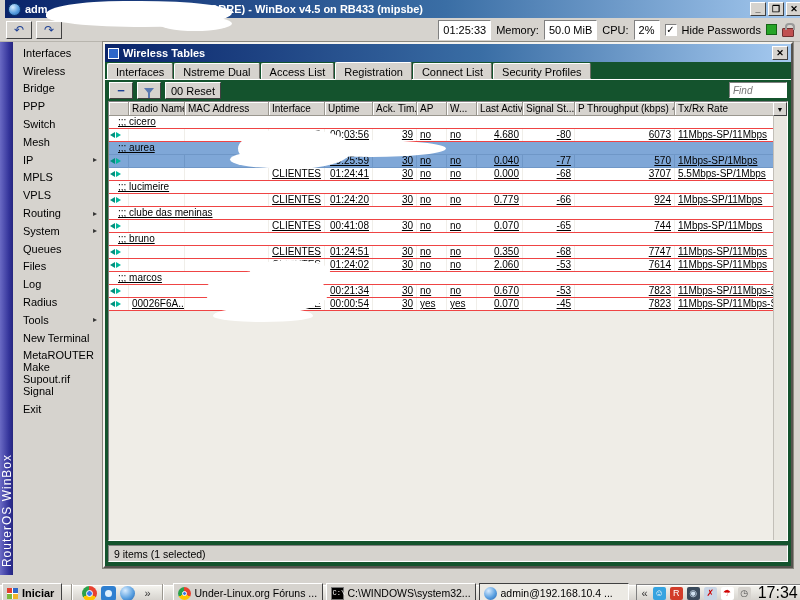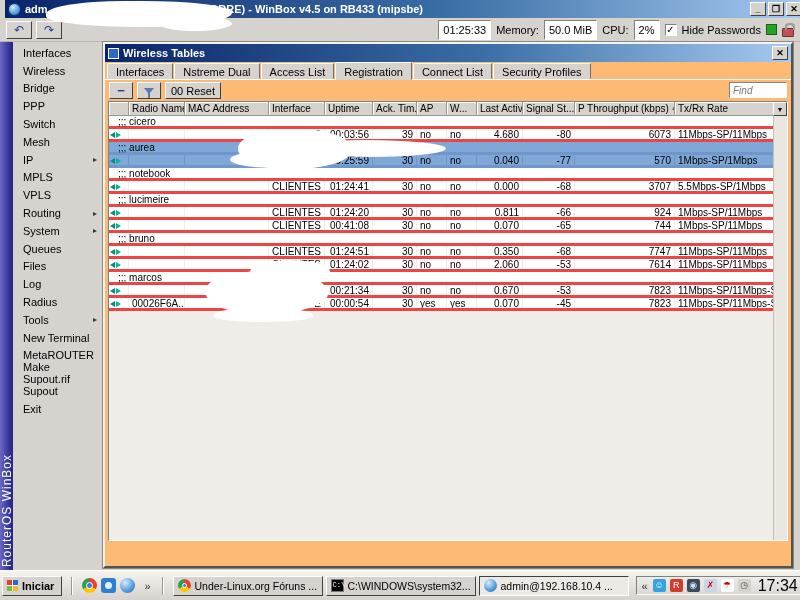--- a/index.html
+++ b/index.html
@@ -38,21 +38,21 @@
   
   .brand-strip{position:absolute;left:0;top:42px;width:13px;height:533px;
     background:linear-gradient(90deg,#6a6ac4,#33339a 70%,#26267e);}
   .brand-text{position:absolute;left:0px;bottom:8px;width:13px;color:#fff;font-size:12px;letter-spacing:1px;
     writing-mode:vertical-rl;transform:rotate(180deg);white-space:nowrap;}
   .sidebar{position:absolute;left:13px;top:42px;width:88px;height:533px;background:#d6d3ce;padding-top:2px;}
   .sb-item{height:17.8px;display:flex;align-items:center;padding:0 4px 0 10px;cursor:default;}
   .sb-arrow{margin-left:auto;font-size:8px;color:#333;}
 
   
-  .window{position:absolute;left:103px;top:42px;width:690px;height:526px;background:#fdba74;
+  .window{position:absolute;left:103px;top:42px;width:690px;height:526px;background:#14532d;
     border:2px solid;border-color:#f4f3ef #55534e #55534e #f4f3ef;box-shadow:0 0 0 1px #8a887f;}
   .win-titlebar{height:18px;background:linear-gradient(90deg,#0a246a,#3a6ea5 55%,#a6caf0);
     display:flex;align-items:center;color:#fff;font-weight:bold;padding:0 3px;}
   .win-ico{width:11px;height:11px;background:#2e66c9;border:1px solid #fff;margin-right:4px;flex:none;}
   .win-close{margin-left:auto;width:16px;height:14px;background:#d6d3ce;color:#000;font-size:9px;font-weight:bold;
     border:1px solid;border-color:#fff #404040 #404040 #fff;display:flex;align-items:center;justify-content:center;}
   .tabbar{height:18px;display:flex;align-items:flex-end;padding-left:2px;border-bottom:1px solid #fff;}
   .tab{height:16px;padding:2px 8px 0;background:#d6d3ce;border:1px solid;border-color:#fff #6e6c66 #d6d3ce #fff;
     border-radius:2px 2px 0 0;margin-right:1px;font-size:11px;white-space:nowrap;}
   .tab.active{height:18px;margin-bottom:-1px;font-weight:normal;border-bottom:1px solid #d6d3ce;padding-top:3px;}
@@ -69,21 +69,21 @@
 
   
   .tablewrap{position:absolute;left:3px;right:3px;top:57px;bottom:25px;background:#efede7;
     border:1px solid;border-color:#808080 #fff #fff #808080;overflow:hidden;}
   .thead{position:absolute;left:0;right:14px;top:0;height:14px;display:flex;}
   .th{background:#d6d3ce;border-right:1px solid #9a978f;border-bottom:1px solid #9a978f;
     box-shadow:inset 1px 1px 0 #fff;font-size:10px;padding:0 3px;line-height:13px;height:14px;
     white-space:nowrap;overflow:hidden;display:flex;align-items:center;gap:2px;flex:none;}
   .sort{font-size:6px;color:#6a6a6a;}
   .tbody{position:absolute;left:0;right:14px;top:14px;bottom:0;display:flex;flex-direction:column;}
-  .tr{display:flex;height:13px;background:#fff;border-bottom:3px solid #ef4444;flex:none;}
+  .tr{display:flex;height:13px;background:#fff;border-bottom:1px solid #ef4444;flex:none;text-decoration:underline;}
   .tr.sel{background:#7fa7d7;border-bottom-color:#6f97c7;}
   .td{font-size:10px;line-height:12px;padding:0 3px;white-space:nowrap;overflow:hidden;
     border-right:1px solid #f0eee9;flex:none;}
   .tr.sel .td{border-right-color:#6f97c7;}
   .num{text-align:right;}
   .glabel{font-size:10px;line-height:12px;padding-left:9px;white-space:nowrap;}
   .c0{width:20px;padding:0 1px;}
   .c1{width:56px;}
   .c2{width:84px;}
   .c3{width:56px;text-align:right;}
@@ -110,21 +110,21 @@
   .b1a{left:46px;top:1px;width:186px;height:26px;border-radius:46% 54% 52% 58%/55% 48% 60% 45%;}
   .b1b{left:158px;top:16px;width:74px;height:15px;border-radius:50%;}
   .b2a{left:238px;top:129px;width:112px;height:40px;border-radius:48% 52% 55% 45%/52% 48% 45% 55%;}
   .b2b{left:298px;top:140px;width:148px;height:17px;border-radius:45% 55% 50% 50%/50%;}
   .b2c{left:230px;top:151px;width:82px;height:17px;border-radius:50% 50% 45% 55%/50%;}
   .b3a{left:206px;top:271px;width:122px;height:43px;border-radius:50% 45% 55% 48%/45% 55% 50% 50%;}
   .b3b{left:250px;top:260px;width:80px;height:23px;border-radius:50%;}
   .b3c{left:213px;top:307px;width:100px;height:15px;border-radius:50% 50% 50% 50%/60% 60% 40% 40%;}
 
   
-  .taskbar{position:absolute;left:0;bottom:0;width:800px;height:30px;background:linear-gradient(#f4f3ee,#d6d3ce);
+  .taskbar{position:absolute;left:0;bottom:0;width:800px;height:15px;background:linear-gradient(#f4f3ee,#d6d3ce);
     border-top:1px solid #fff;display:flex;align-items:center;padding:0 2px;gap:7px;}
   .startbtn{height:20px;display:flex;align-items:center;gap:4px;padding:0 7px 0 4px;background:#d6d3ce;
     border:1px solid;border-color:#fff #404040 #404040 #fff;font-weight:bold;font-size:11px;}
   .winlogo{width:11px;height:11px;
     background:linear-gradient(#fff,#fff) center/1px 100% no-repeat,
                linear-gradient(#fff,#fff) center/100% 1px no-repeat,
                conic-gradient(#2e66c9 0 25%,#f1b52e 0 50%,#7eb93c 0 75%,#e43f2e 0 100%);}
   .tb-sep{width:2px;height:18px;border-left:1px solid #9a978f;border-right:1px solid #fff;margin:0 2px;}
   .ql{display:flex;align-items:center;gap:4px;}
   .qi{width:15px;height:15px;display:inline-block;position:relative;flex:none;}
@@ -250,21 +250,21 @@
       <div class="sb-item">
         <span class="sb-label">New Terminal</span>
       </div>
       <div class="sb-item">
         <span class="sb-label">MetaROUTER</span>
       </div>
       <div class="sb-item">
         <span class="sb-label">Make Supout.rif</span>
       </div>
       <div class="sb-item">
-        <span class="sb-label">Supout</span>
+        <span class="sb-label">Signal</span>
       </div>
       <div class="sb-item">
         <span class="sb-label">Exit</span>
       </div>
     </div>
 
   <div class="window">
     <div class="win-titlebar">
       <span class="win-ico"></span>
       <span>Wireless Tables</span>
@@ -358,23 +358,20 @@
             <div class="td c3">CLIENTES</div>
             <div class="td c4">00:25:59</div>
             <div class="td c5 num">30</div>
             <div class="td c6">no</div>
             <div class="td c7">no</div>
             <div class="td c8 num">0.040</div>
             <div class="td c9 num">-77</div>
             <div class="td c10 num">570</div>
             <div class="td c11">1Mbps-SP/1Mbps</div>
           </div>
-          <div class="tr group">
-            <span class="glabel">;;; notebook</span>
-          </div>
           <div class="tr data">
             <div class="td c0"><span class="conn"></span></div>
             <div class="td c1"></div>
             <div class="td c2"></div>
             <div class="td c3">CLIENTES</div>
             <div class="td c4">01:24:41</div>
             <div class="td c5 num">30</div>
             <div class="td c6">no</div>
             <div class="td c7">no</div>
             <div class="td c8 num">0.000</div>
@@ -387,24 +384,27 @@
           </div>
           <div class="tr data">
             <div class="td c0"><span class="conn"></span></div>
             <div class="td c1"></div>
             <div class="td c2"></div>
             <div class="td c3">CLIENTES</div>
             <div class="td c4">01:24:20</div>
             <div class="td c5 num">30</div>
             <div class="td c6">no</div>
             <div class="td c7">no</div>
-            <div class="td c8 num">0.811</div>
+            <div class="td c8 num">0.779</div>
             <div class="td c9 num">-66</div>
             <div class="td c10 num">924</div>
             <div class="td c11">1Mbps-SP/11Mbps</div>
+          </div>
+          <div class="tr group">
+            <span class="glabel">;;; clube das meninas</span>
           </div>
           <div class="tr data">
             <div class="td c0"><span class="conn"></span></div>
             <div class="td c1"></div>
             <div class="td c2"></div>
             <div class="td c3">CLIENTES</div>
             <div class="td c4">00:41:08</div>
             <div class="td c5 num">30</div>
             <div class="td c6">no</div>
             <div class="td c7">no</div>
@@ -471,20 +471,23 @@
             <div class="td c6">yes</div>
             <div class="td c7">yes</div>
             <div class="td c8 num">0.070</div>
             <div class="td c9 num">-45</div>
             <div class="td c10 num">7823</div>
             <div class="td c11">11Mbps-SP/11Mbps-SP</div>
           </div>
         </div>
       <div class="colbtn"></div>
       <div class="vscroll"></div>
+    </div>
+    <div class="statusbar">
+      <span>9 items (1 selected)</span>
     </div>
   </div>
 
   <div class="blob b1a"></div>
   <div class="blob b1b"></div>
   <div class="blob b2a"></div>
   <div class="blob b2b"></div>
   <div class="blob b2c"></div>
   <div class="blob b3a"></div>
   <div class="blob b3b"></div>

